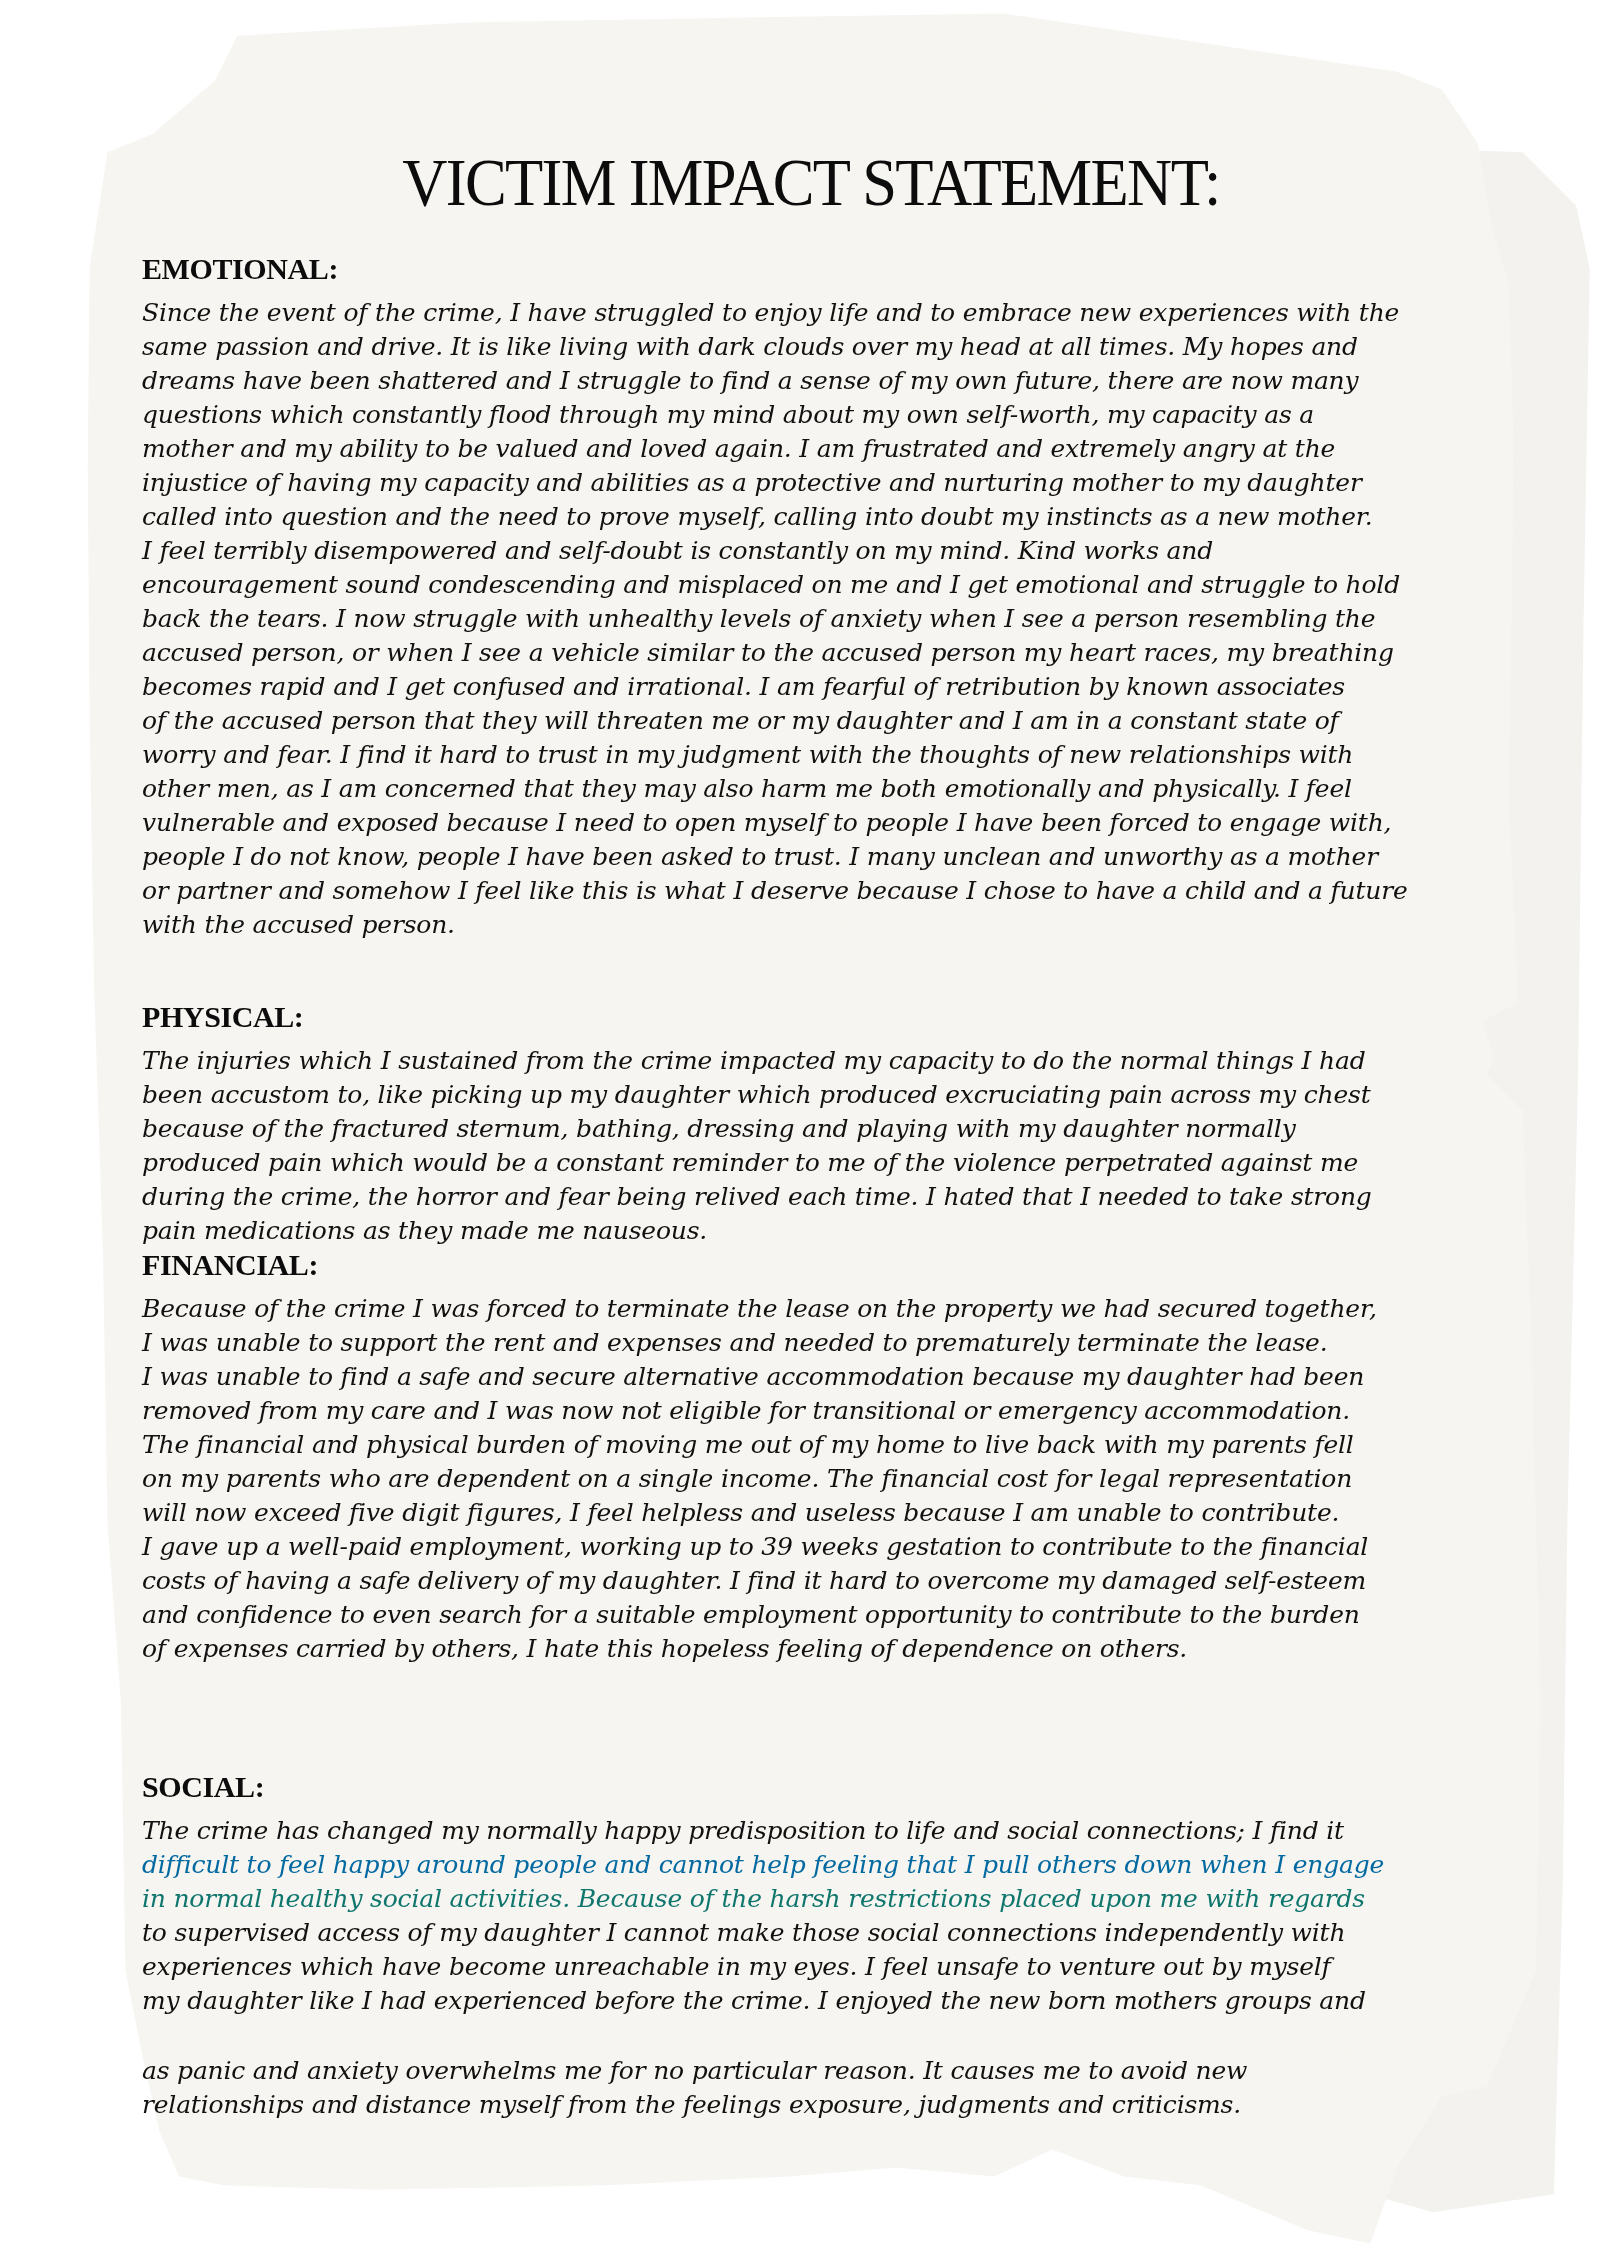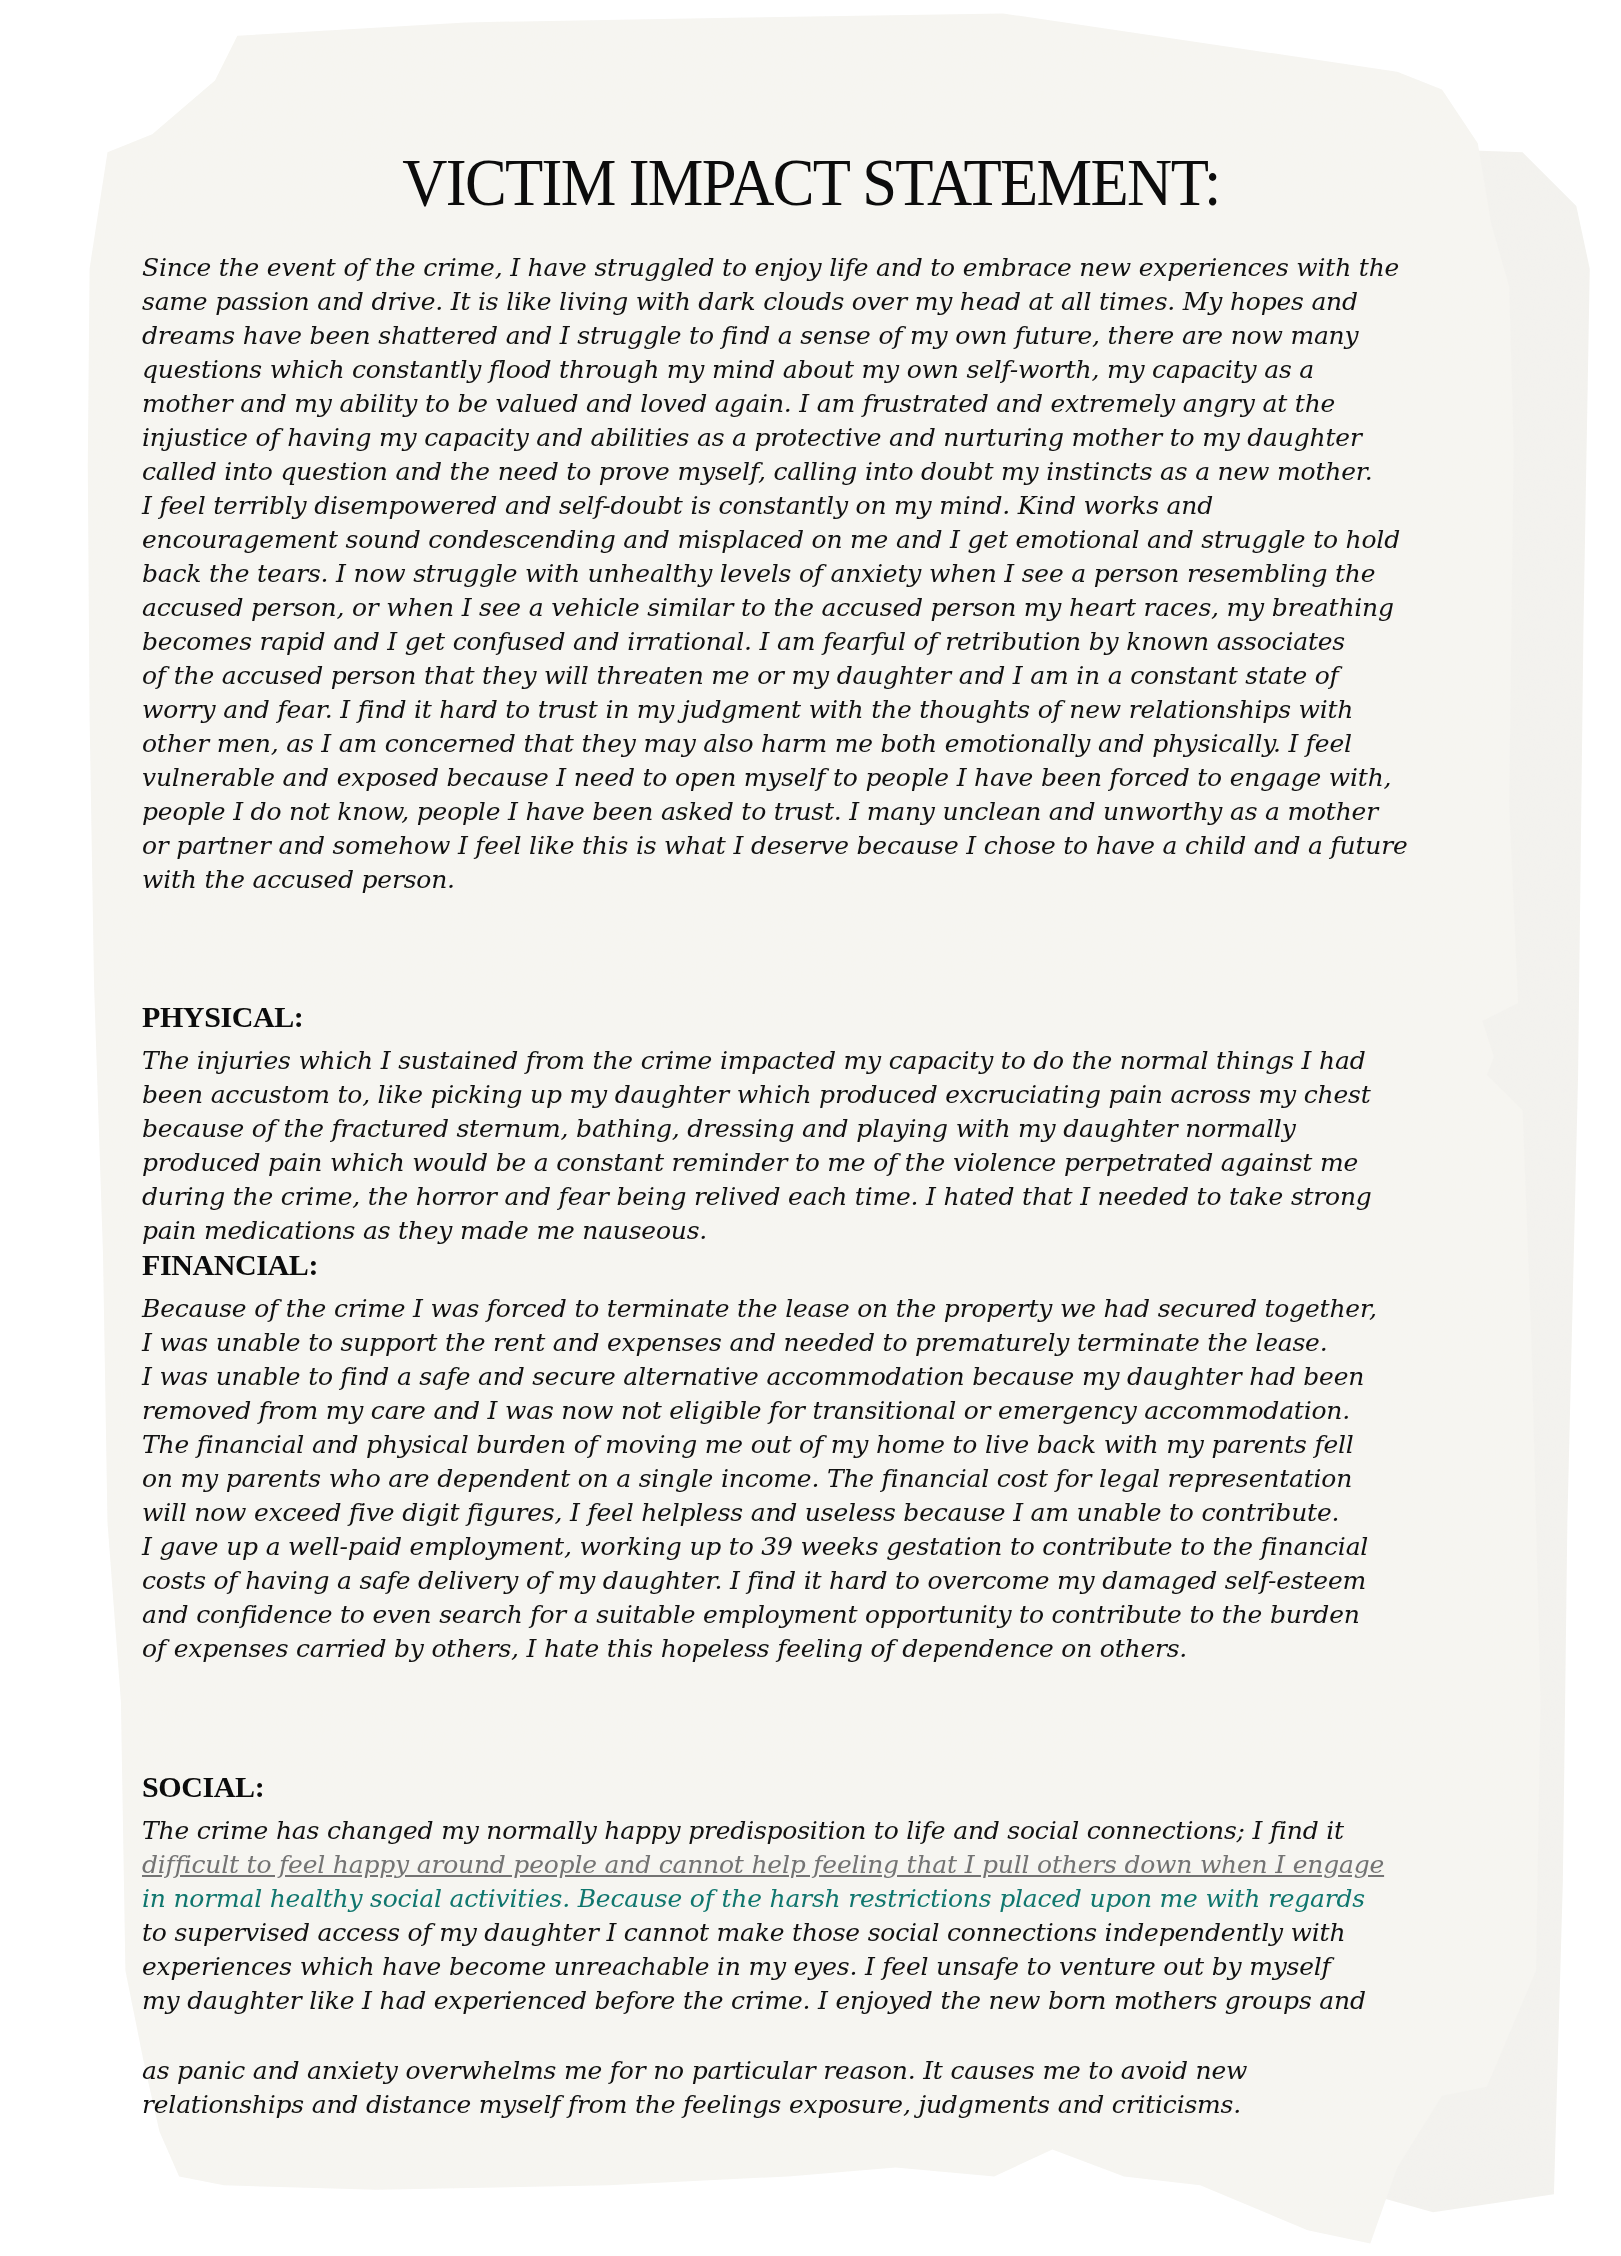--- a/index.html
+++ b/index.html
@@ -93,20 +93,21 @@
            L1695 1120 L1655 1140 L1668 1180 L1660 1200 L1700 1240 L1710 1500 L1720 1900 L1715 2200 L1660 2330
            L1610 2340 L1560 2420 L1530 2505 L1460 2490 L1340 2440 L1255 2430 L1175 2400 L1110 2430 L1000 2420
            L880 2430 L680 2440 L420 2445 L250 2440 L200 2430 L178 2380 L160 2300 L140 2200 L135 1900
            L120 1700 L115 1400 L105 1100 L100 800 L98 520 L100 300 L120 170 L170 150 L240 90 Z" fill="#f6f5f1" filter="url(#paperNoise)"></path>
 </svg>
 
 <div class="doc">
   <h1 class="title">VICTIM IMPACT STATEMENT:</h1>
 
   <div class="section" id="sec-emotional">
+    <h2>EMOTIONAL:</h2>
     <div>
         <span class="line" style="color: rgb(17, 17, 17);">Since the event of the crime, I have struggled to enjoy life and to embrace new experiences with the</span>
         <span class="line" style="color: rgb(17, 17, 17);">same passion and drive.  It is like living with dark clouds over my head at all times.  My hopes and</span>
         <span class="line" style="color: rgb(17, 17, 17);">dreams have been shattered and I struggle to find a sense of my own future, there are now many</span>
         <span class="line" style="color: rgb(17, 17, 17);">questions which constantly flood through my mind about my own self-worth, my capacity as a</span>
         <span class="line" style="color: rgb(17, 17, 17);">mother and my ability to be valued and loved again.  I am frustrated and extremely angry at the</span>
         <span class="line" style="color: rgb(17, 17, 17);">injustice of having my capacity and abilities as a protective and nurturing mother to my daughter</span>
         <span class="line" style="color: rgb(17, 17, 17);">called into question and the need to prove myself, calling into doubt my instincts as a new mother.</span>
         <span class="line" style="color: rgb(17, 17, 17);">I feel terribly disempowered and self-doubt is constantly on my mind.  Kind works and</span>
         <span class="line" style="color: rgb(17, 17, 17);">encouragement sound condescending and misplaced on me and I get emotional and struggle to hold</span>
@@ -149,21 +150,21 @@
         <span class="line" style="color: rgb(17, 17, 17);">costs of having a safe delivery of my daughter.  I find it hard to overcome my damaged self-esteem</span>
         <span class="line" style="color: rgb(17, 17, 17);">and confidence to even search for a suitable employment opportunity to contribute to the burden</span>
         <span class="line" style="color: rgb(17, 17, 17);">of expenses carried by others, I hate this hopeless feeling of dependence on others.</span>
       </div>
   </div>
 
   <div class="section" id="sec-social">
     <h2>SOCIAL:</h2>
     <div>
         <span class="line" style="color: rgb(17, 17, 17);">The crime has changed my normally happy predisposition to life and social connections; I find it</span>
-        <span class="line" style="color: #737373; text-decoration: underline;">difficult to feel happy around people and cannot help feeling that I pull others down when I engage</span>
+        <span class="line" style="color: #0369a1;">difficult to feel happy around people and cannot help feeling that I pull others down when I engage</span>
         <span class="line" style="color: #0f766e;">in normal healthy social activities.  Because of the harsh restrictions placed upon me with regards</span>
         <span class="line" style="color: rgb(17, 17, 17);">to supervised access of my daughter I cannot make those social connections independently with</span>
         <span class="line" style="color: rgb(17, 17, 17);">experiences which have become unreachable in my eyes.  I feel unsafe to venture out by myself</span>
         <span class="line" style="color: rgb(17, 17, 17);">my daughter like I had experienced before the crime.  I enjoyed the new born mothers groups and</span>
         <span class="line" style="color: rgb(17, 17, 17); margin-top: 36px;">as panic and anxiety overwhelms me for no particular reason.  It causes me to avoid new</span>
         <span class="line" style="color: rgb(17, 17, 17);">relationships and distance myself from the feelings exposure, judgments and criticisms.</span>
       </div>
   </div>
 </div>
 

